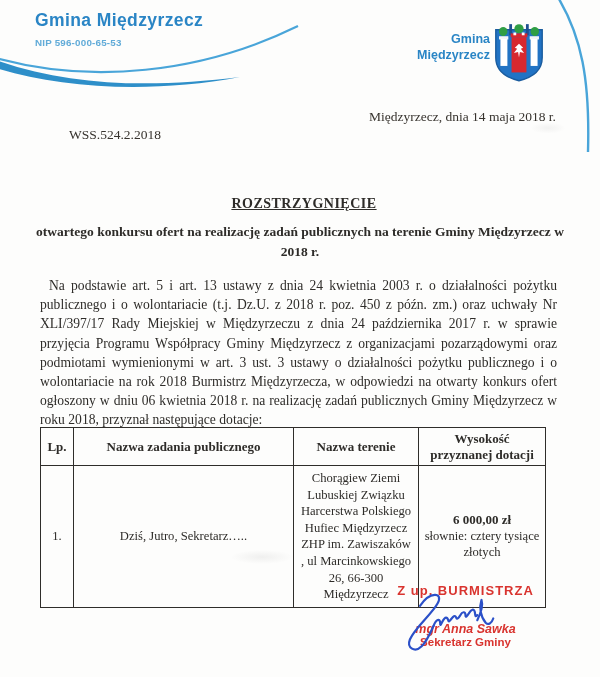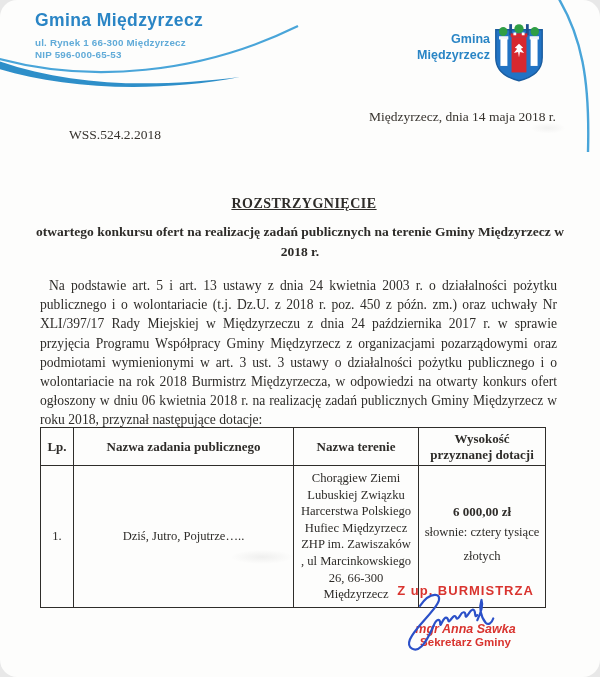--- a/index.html
+++ b/index.html
@@ -10,21 +10,20 @@
     position: relative;
     width: 600px;
     height: 677px;
     margin: 0 auto;
     background: #fdfdfc;
     overflow: hidden;
     color: #2e2c29;
     background-image:
       radial-gradient(ellipse 45px 10px at 262px 557px, rgba(60,60,60,0.07), transparent 70%),
       radial-gradient(ellipse 25px 8px at 548px 128px, rgba(60,60,60,0.06), transparent 70%);
-    border-radius: 17px;
   }
 
   
   .swoosh {
     position: absolute;
     top: 0; left: 0;
     pointer-events: none;
   }
 
   
@@ -128,21 +127,21 @@
     height: 34px;
     line-height: 15.5px;
   }
   table.grants td {
     font-size: 12.6px;
     padding: 4px 5px;
     height: 100px;
   }
   td.offerer { line-height: 16.6px; }
   .amount-value { font-weight: 700; font-size: 13px; }
-  .amount-words { line-height: 24px; }
+  .amount-words { line-height: 16px; }
 
   
   .sig-block {
     position: absolute;
     top: 583px; left: 383px;
     width: 165px;
     text-align: center;
     font-family: "Liberation Sans", "DejaVu Sans", sans-serif;
   }
   .stamp-authority {
@@ -176,21 +175,20 @@
 <div class="page">
 
   <svg class="swoosh" width="600" height="170" viewBox="0 0 600 170">
     <path d="M -4,58 C 90,84 200,74 298,26" fill="none" stroke="#49a5d9" stroke-width="2.2"></path>
     <path d="M -4,60 C 70,86 150,88 240,77 C 150,94 60,88 -4,68 Z" fill="#2e8fc9"></path>
     <path d="M 556,-6 C 582,36 590,80 588,152" fill="none" stroke="#49a5d9" stroke-width="2.4"></path>
   </svg>
 
   <div class="lh-left">
     <div class="lh-org">Gmina Międzyrzecz</div>
-    <div class="lh-line">ul. Rynek 1 66-300 Międzyrzecz</div>
     <div class="lh-line">NIP 596-000-65-53</div>
   </div>
 
   <div class="lh-right">Gmina Międzyrzecz</div>
   <svg class="crest" width="52" height="62" viewBox="0 0 56 66">
     <path d="M3,9 h50 v30 q0,19 -25,25 q-25,-6 -25,-25 z" fill="#2173c4" stroke="#1a5c9e" stroke-width="1.5"></path>
     <ellipse cx="11" cy="11" rx="4.5" ry="5" fill="#2f9e44"></ellipse>
     <ellipse cx="28" cy="8" rx="5" ry="5" fill="#2f9e44"></ellipse>
     <ellipse cx="45" cy="11" rx="4.5" ry="5" fill="#2f9e44"></ellipse>
     <rect x="17.5" y="3" width="3" height="12" fill="#1d4f8f"></rect>
@@ -225,21 +223,21 @@
       <tr>
         <th>Lp.</th>
         <th>Nazwa zadania publicznego</th>
         <th>Nazwa terenie</th>
         <th>Wysokość przyznanej dotacji</th>
       </tr>
     </thead>
     <tbody>
       <tr>
         <td>1.</td>
-        <td>Dziś, Jutro, Pojutrze…..</td>
+        <td>Dziś, Jutro, Sekretarz…..</td>
         <td class="offerer">Chorągiew Ziemi Lubuskiej Związku Harcerstwa Polskiego Hufiec Międzyrzecz ZHP im. Zawiszaków , ul Marcinkowskiego 26, 66-300 Międzyrzecz</td>
         <td>
           <div class="amount-value">6 000,00 zł</div>
           <div class="amount-words">słownie: cztery tysiące złotych</div>
         </td>
       </tr>
     </tbody>
   </table>
 
   <div class="sig-block">

